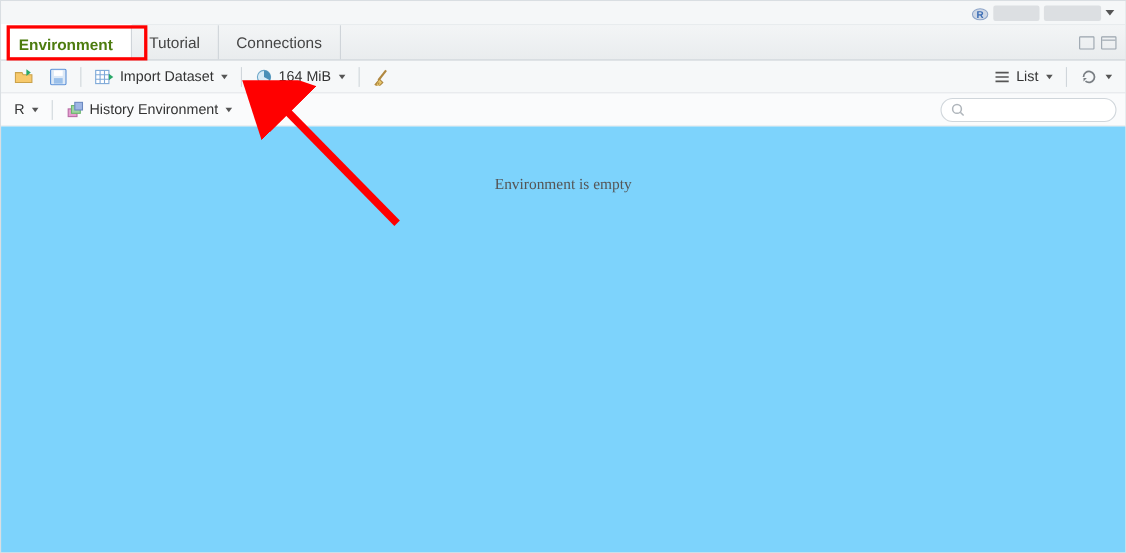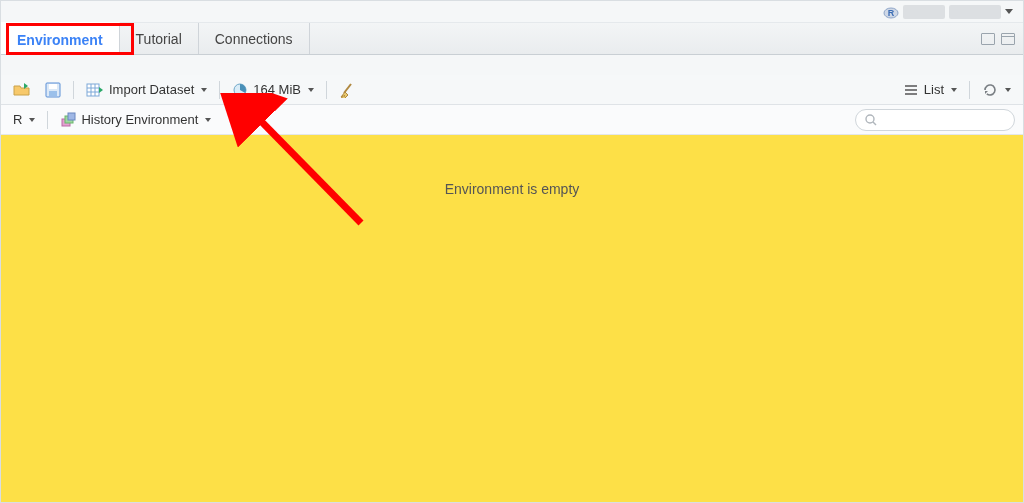--- a/index.html
+++ b/index.html
@@ -10,41 +10,41 @@
   .topstrip { height: 22px; display: flex; justify-content: flex-end; align-items: center; gap: 4px; padding: 0 10px; background: #f5f7f8; border-bottom: 1px solid #e5e9ec; }
   .greybox { background: #dcdfe2; height: 14px; border-radius: 2px; }
   .greybox.a { width: 42px; }
   .greybox.b { width: 52px; }
   .r-badge { width: 16px; height: 16px; display: flex; align-items: center; justify-content: center; }
   .tri-down { width: 0; height: 0; border-left: 4px solid transparent; border-right: 4px solid transparent; border-top: 5px solid #555; }
 
   
   .tabrow { height: 32px; display: flex; align-items: stretch; background: linear-gradient(#f3f5f6,#e9ecee); border-bottom: 1px solid #c9cfd4; position: relative; }
   .tab { padding: 0 16px; display: flex; align-items: center; border-right: 1px solid #cfd4d9; color: #444; cursor: pointer; font-size: 14px; }
-  .tab.active { background: #ffffff; font-weight: 700; color: #3b82f6; border-top: 3px solid #fff; margin-top: -1px; }
+  .tab.active { background: #ffffff; font-weight: 700; color: #4d7c0f; border-top: 3px solid #fff; margin-top: -1px; }
   .tab-highlight { position: absolute; top: 0; left: 5px; width: 128px; height: 32px; border: 3px solid #ff0000; pointer-events: none; }
   .tabrow .right-controls { margin-left: auto; display: flex; align-items: center; gap: 6px; padding: 0 8px; }
   .mini-icon { width: 14px; height: 12px; border: 1px solid #9aa4ad; border-radius: 1px; position: relative; }
   .mini-icon.window::after { content:""; position:absolute; top:2px; left:0; right:0; border-top:1px solid #9aa4ad; }
 
   
-  .toolbar { height: 30px; display: flex; align-items: center; gap: 6px; padding: 0 8px; background: #f6f8f9; border-bottom: 1px solid #dfe3e7; margin-top: 20px; }
+  .toolbar { height: 30px; display: flex; align-items: center; gap: 6px; padding: 0 8px; background: #f6f8f9; border-bottom: 1px solid #dfe3e7; }
   .tool-btn { display: flex; align-items: center; gap: 5px; padding: 2px 4px; cursor: pointer; color: #333; }
   .vsep { width: 1px; height: 18px; background: #d0d6db; margin: 0 2px; }
   .spacer { flex: 1; }
 
   .icon { display: inline-flex; }
 
   
   .scopebar { height: 30px; display: flex; align-items: center; gap: 6px; padding: 0 8px; background: #fafbfc; border-bottom: 1px solid #e3e7ea; }
   .searchbox { margin-left: auto; width: 160px; height: 22px; border: 1px solid #d0d6db; border-radius: 11px; background: #fff; display: flex; align-items: center; padding: 0 8px; color: #9aa0a6; }
   .searchbox svg { flex-shrink: 0; }
 
   
-  .mainarea { flex: 1; position: relative; background: #fde047; }
+  .mainarea { flex: 1; position: relative; background: #7dd3fc; font-family: Liberation Serif, serif; }
   .empty-msg { position: absolute; top: 46px; width: 100%; text-align: center; color: #555; font-size: 14px; }
 
   
   .arrow-overlay { position: absolute; pointer-events: none; }
 
   .tri-small { width:0; height:0; border-left:3px solid transparent; border-right:3px solid transparent; border-top:4px solid #555; display:inline-block; margin-left:2px; }
 </style>
 </head>
 <body>
 

